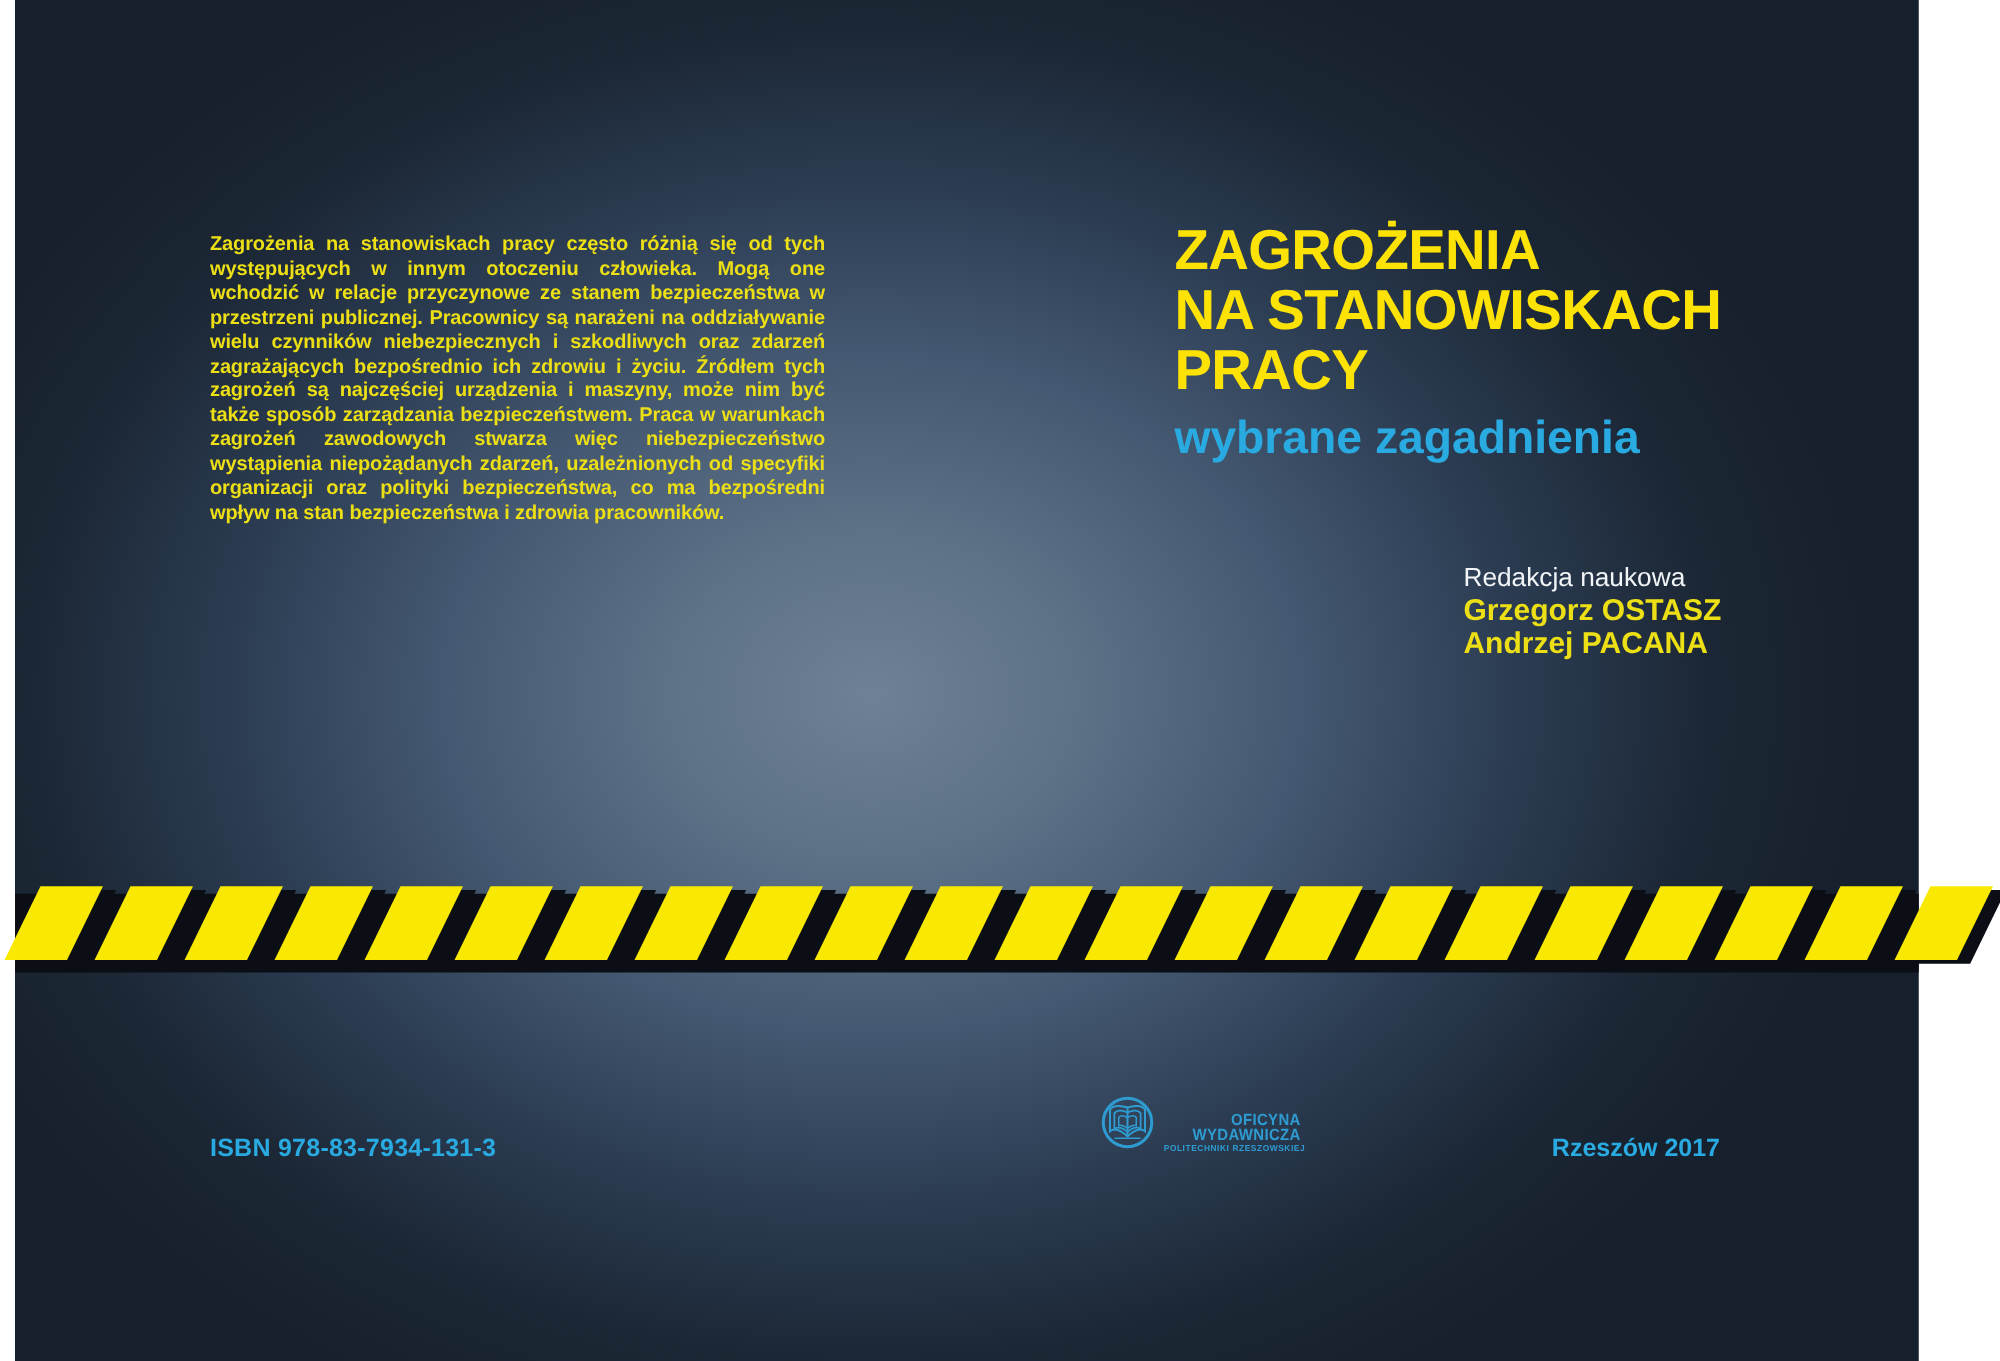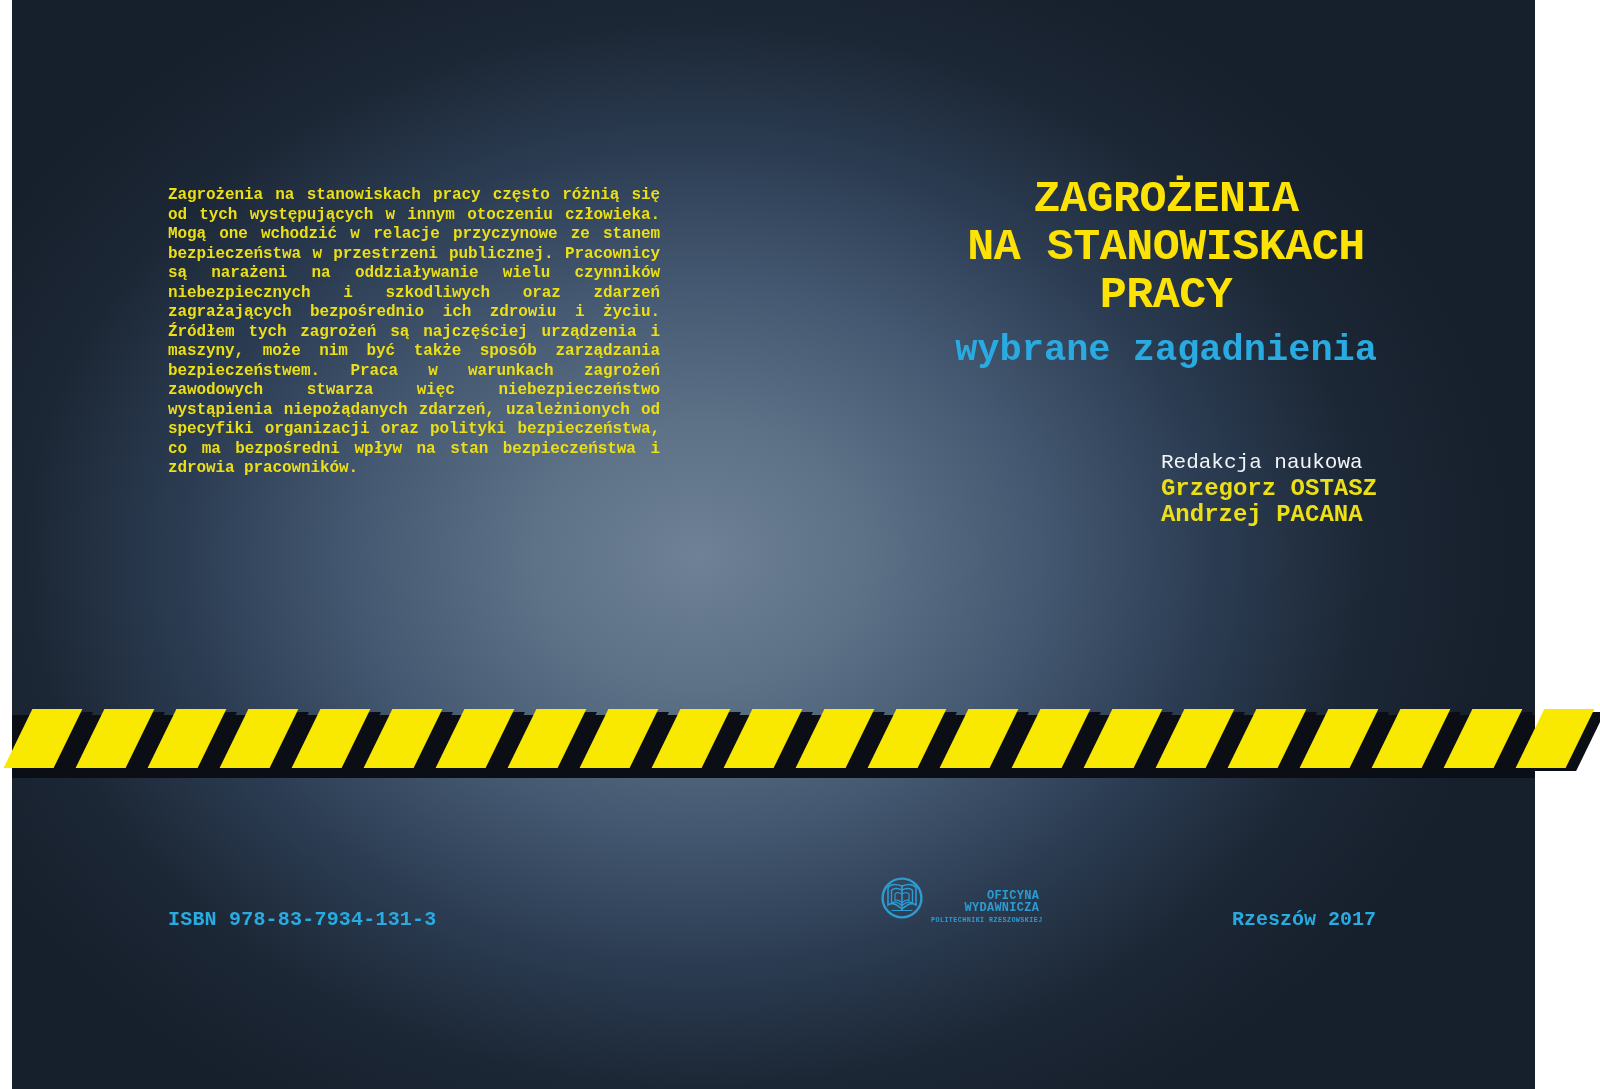--- a/index.html
+++ b/index.html
@@ -1,19 +1,19 @@
 <!DOCTYPE html>
 <html lang="pl" style="--cover-edge: #161f2c; --cover-glow: #6e8196; --title-yellow: #fce305; --text-yellow: #ecdf15; --accent-blue: #29abe2; --logo-blue: #2e9bd1; --white-text: #f2f5f7; --hazard-yellow: #f9e800; --hazard-black: #0b0f15;"><head>
 <meta charset="utf-8">
 <style>
   html,body { margin:0; padding:0; background:#ffffff; }
   .page {
     position:relative; width:1600px; height:1089px; overflow:hidden;
     background:#ffffff;
-    font-family:Liberation Mono, monospace;
+    font-family:Liberation Sans, sans-serif;
   }
   .cover {
     position:absolute; left:12px; top:0; width:1523px; height:1089px;
     background:
       radial-gradient(ellipse 820px 650px at 45% 51%,
         var(--cover-glow) 0%,
         #5d7187 20%,
         #445871 42%,
         #2b3c52 63%,
         #1c2735 82%,
@@ -21,21 +21,21 @@
   }
   
   .blurb {
     position:absolute; left:156px; top:186px; width:492px;
     color:var(--text-yellow);
     font-size:16px; line-height:19.5px; font-weight:bold;
     text-align:justify; letter-spacing:-0.1px;
   }
   
   .title-block {
-    position:absolute; right:158px; top:176px; text-align:center;
+    position:absolute; right:158px; top:176px; text-align:left;
   }
   .title-line {
     font-size:45px; line-height:48px; font-weight:bold;
     color:var(--title-yellow); letter-spacing:-0.5px; white-space:nowrap;
   }
   .subtitle {
     margin-top:10px; font-size:37px; line-height:40px; font-weight:bold;
     color:var(--accent-blue); white-space:nowrap;
   }
   .editors {

